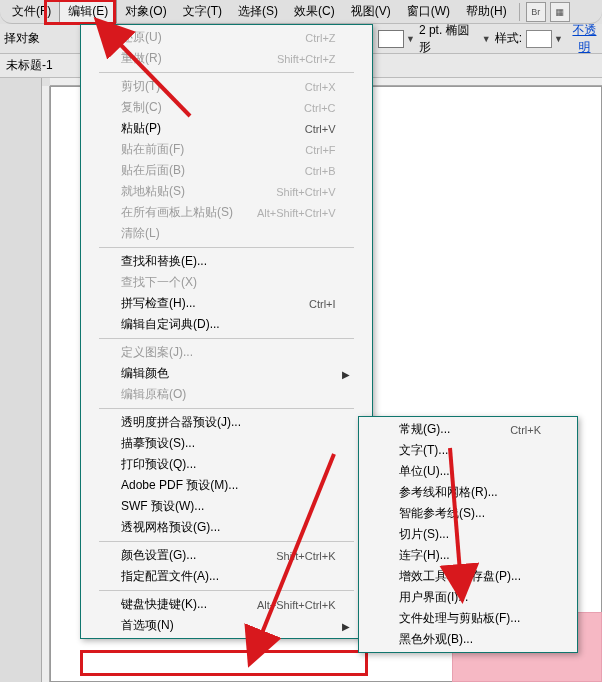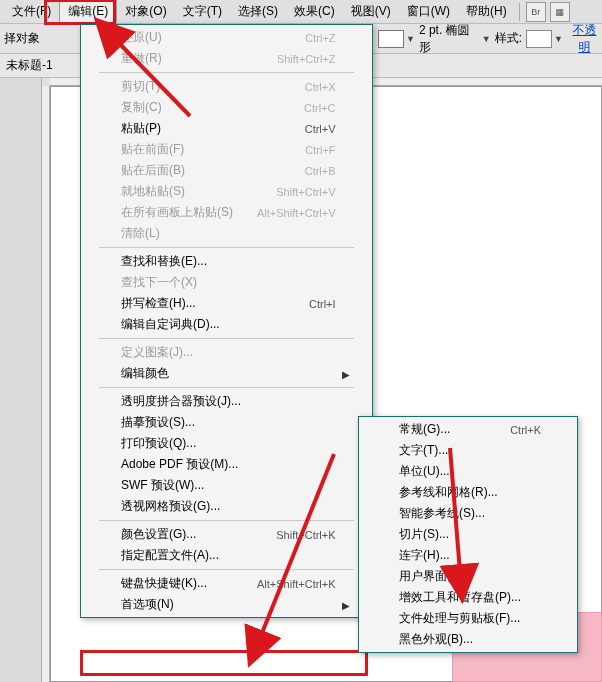--- a/index.html
+++ b/index.html
@@ -13,20 +13,21 @@
     position: relative;
     color: #000;
   }
   .menubar {
     display: flex;
     align-items: center;
     height: 24px;
     background: #e0e0e0;
     border-bottom: 1px solid #bbb;
     padding-left: 4px;
+    border-radius: 12px;
   }
   .menubar .mitem {
     padding: 2px 8px;
     cursor: default;
     white-space: nowrap;
   }
   .menubar .mitem.active {
     border: 1px solid #999;
     background: #f0f0f0;
   }
@@ -231,20 +232,23 @@
       <span>编辑自定词典(D)...</span>
     </div>
     <div class="sep"></div>
     <div class="row disabled">
       <span>定义图案(J)...</span>
     </div>
     <div class="row">
       <span>编辑颜色</span>
       <span class="submenu-arrow">▶</span>
     </div>
+    <div class="row disabled">
+      <span>编辑原稿(O)</span>
+    </div>
     <div class="sep"></div>
     <div class="row">
       <span>透明度拼合器预设(J)...</span>
     </div>
     <div class="row">
       <span>描摹预设(S)...</span>
     </div>
     <div class="row">
       <span>打印预设(Q)...</span>
     </div>
@@ -293,24 +297,24 @@
     <div class="row">
       <span>智能参考线(S)...</span>
     </div>
     <div class="row">
       <span>切片(S)...</span>
     </div>
     <div class="row">
       <span>连字(H)...</span>
     </div>
     <div class="row">
+      <span>增效工具和暂存盘(P)...</span>
+    </div>
+    <div class="row">
       <span>用户界面(I)...</span>
-    </div>
-    <div class="row">
-      <span>增效工具和暂存盘(P)...</span>
     </div>
     <div class="row">
       <span>文件处理与剪贴板(F)...</span>
     </div>
     <div class="row">
       <span>黑色外观(B)...</span>
     </div>
   </div>
 
 <div class="pink-note"></div>

